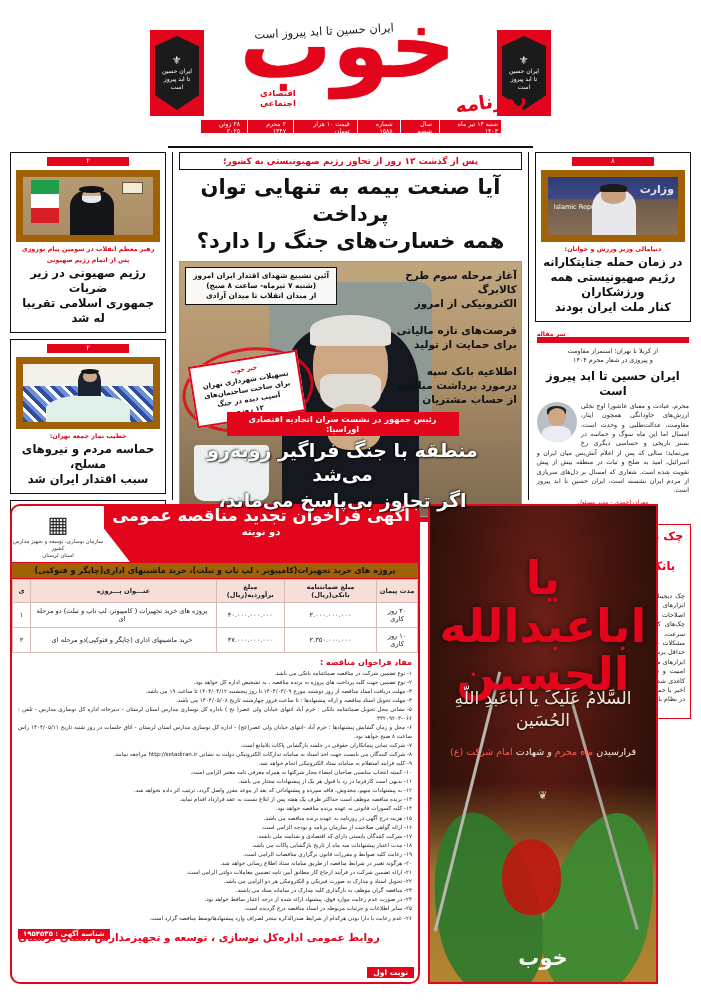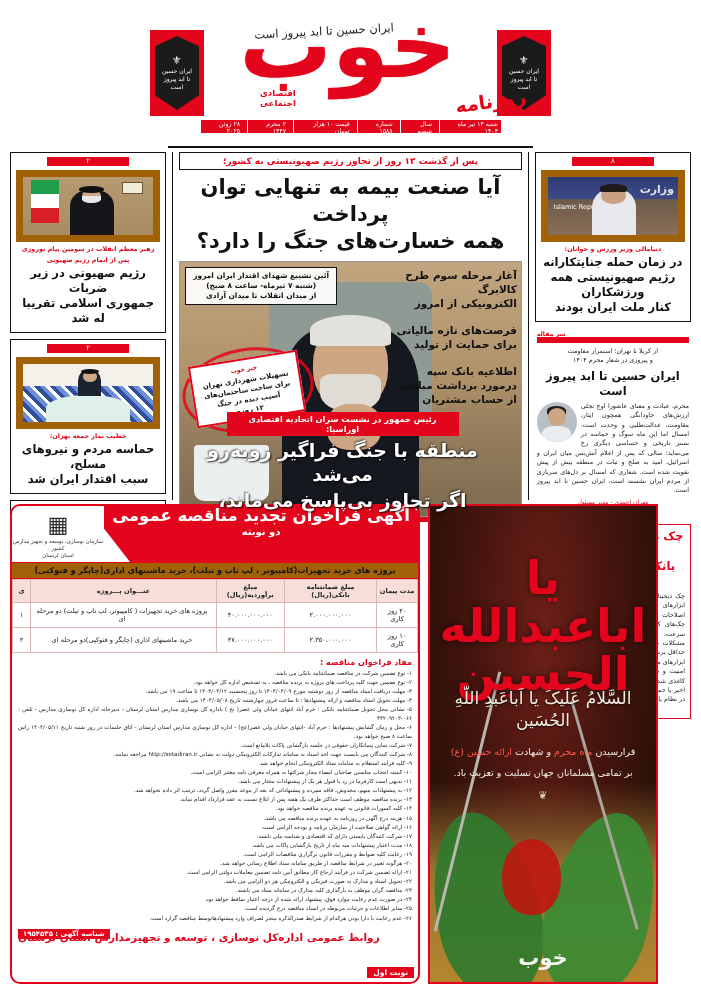--- a/index.html
+++ b/index.html
@@ -578,21 +578,20 @@
       <div class="p-leaf r"></div>
       <div class="p-spear"></div>
       <div class="p-spear2"></div>
       <div class="p-blood"></div>
       <div class="p-title">یا اباعبدالله الحسین</div>
       <div class="p-arabic">السَّلامُ عَلَیکَ یا اَباعَبدِ اللّهِ الحُسَین</div>
       <div class="p-line1">
         <span>فرارسیدن</span>
         <em>ماه محرم</em>
         <span>و شهادت</span>
-        <em>ارائه حسین (ع)</em>
-      </div>
-      <div class="p-line2">بر تمامی مسلمانان جهان تسلیت و تعزیت باد.</div>
+        <em>امام شرکت (ع)</em>
+      </div>
       <div class="p-orn">❦</div>
       <div class="p-mark">خوب</div>
     </div>
 
   </div>
 </div>
 
 </body></html>

